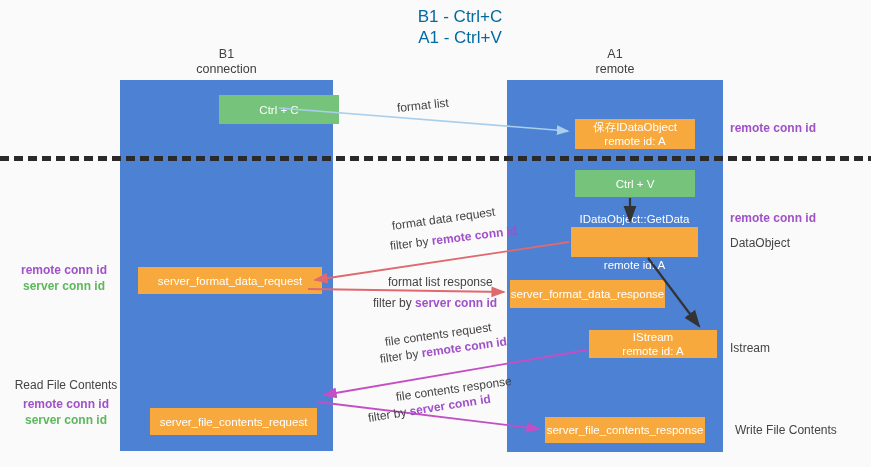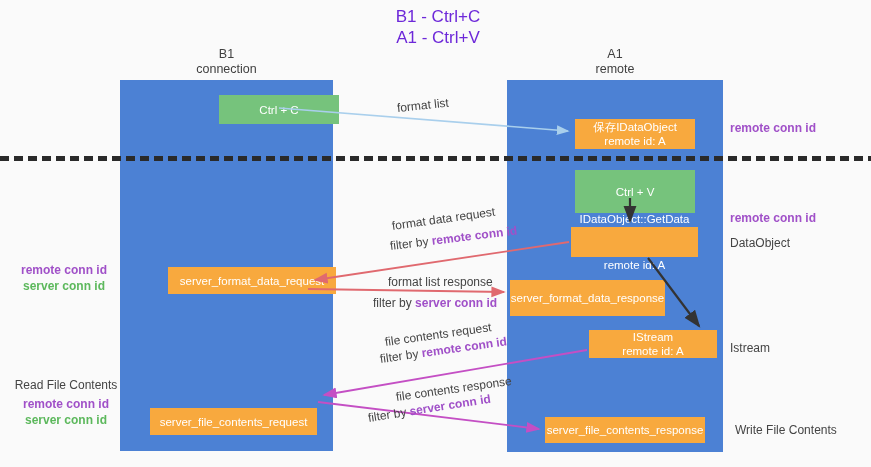--- a/index.html
+++ b/index.html
@@ -3,40 +3,40 @@
 <meta charset="utf-8">
 <style>
   * { margin:0; padding:0; box-sizing:border-box; }
   body { font-family:"Liberation Sans", sans-serif; background:#fafafa; }
   #canvas { position:relative; width:871px; height:467px; background:#fafafa; overflow:hidden; }
 
   .col { position:absolute; background:#4c81d4; z-index:1; }
   #col-b1 { left:120px; top:80px; width:213px; height:371px; }
   #col-a1 { left:507px; top:80px; width:216px; height:372px; }
 
-  .title { position:absolute; left:318px; top:6px; width:240px; text-align:center;
-           font-size:17px; line-height:21px; color:#6d28d9; z-index:2; }
+  .title { position:absolute; left:340px; top:6px; width:240px; text-align:center;
+           font-size:17px; line-height:21px; color:#0369a1; z-index:2; }
   .colhead { position:absolute; top:47px; text-align:center; font-size:12.5px;
              line-height:15px; color:#404040; z-index:2; }
   #head-b1 { left:120px; width:213px; }
   #head-a1 { left:507px; width:216px; }
 
   .dash { position:absolute; left:0; top:156px; width:871px; height:5px; z-index:3;
           background:repeating-linear-gradient(90deg,#2a2a2a 0 9px,transparent 9px 14px); }
 
   .box { position:absolute; z-index:4; color:#fff; font-size:11.5px; text-align:center;
          display:flex; flex-direction:column; justify-content:center; line-height:14px; }
   .green { background:#76c37c; }
   .orange { background:#f8a93e; }
   #box-ctrlc { left:175px; top:95px;  width:120px; height:29px;margin-left:44px; }
   #box-save  { left:575px; top:119px; width:120px; height:30px; }
-  #box-ctrlv { left:575px; top:170px; width:120px; height:43px; }
+  #box-ctrlv { left:575px; top:170px; width:120px; height:27px; }
   #box-getdata { left:571px; top:227px; width:127px; height:30px;gap:32px; }
-  #box-sfdreq { left:168px; top:267px; width:168px; height:27px; }
-  #box-sfdres { left:510px; top:280px; width:155px; height:36px; }
+  #box-sfdreq { left:138px; top:267px; width:184px; height:27px; }
+  #box-sfdres { left:510px; top:280px; width:155px; height:28px; }
   #box-istream { left:589px; top:330px; width:128px; height:28px; }
   #box-sfcreq { left:150px; top:383px; width:167px; height:27px;margin-top:25px; }
   #box-sfcres { left:545px; top:417px; width:160px; height:26px; }
 
   .lbl { position:absolute; z-index:6; font-size:12px; color:#444; white-space:nowrap; }
   .purple { color:#a050c8; font-weight:bold; }
   .greentxt { color:#5cb85c; font-weight:bold; }
   .rot { transform-origin:left center; }
 
   svg.arrows { position:absolute; left:0; top:0; z-index:5; pointer-events:none; }

